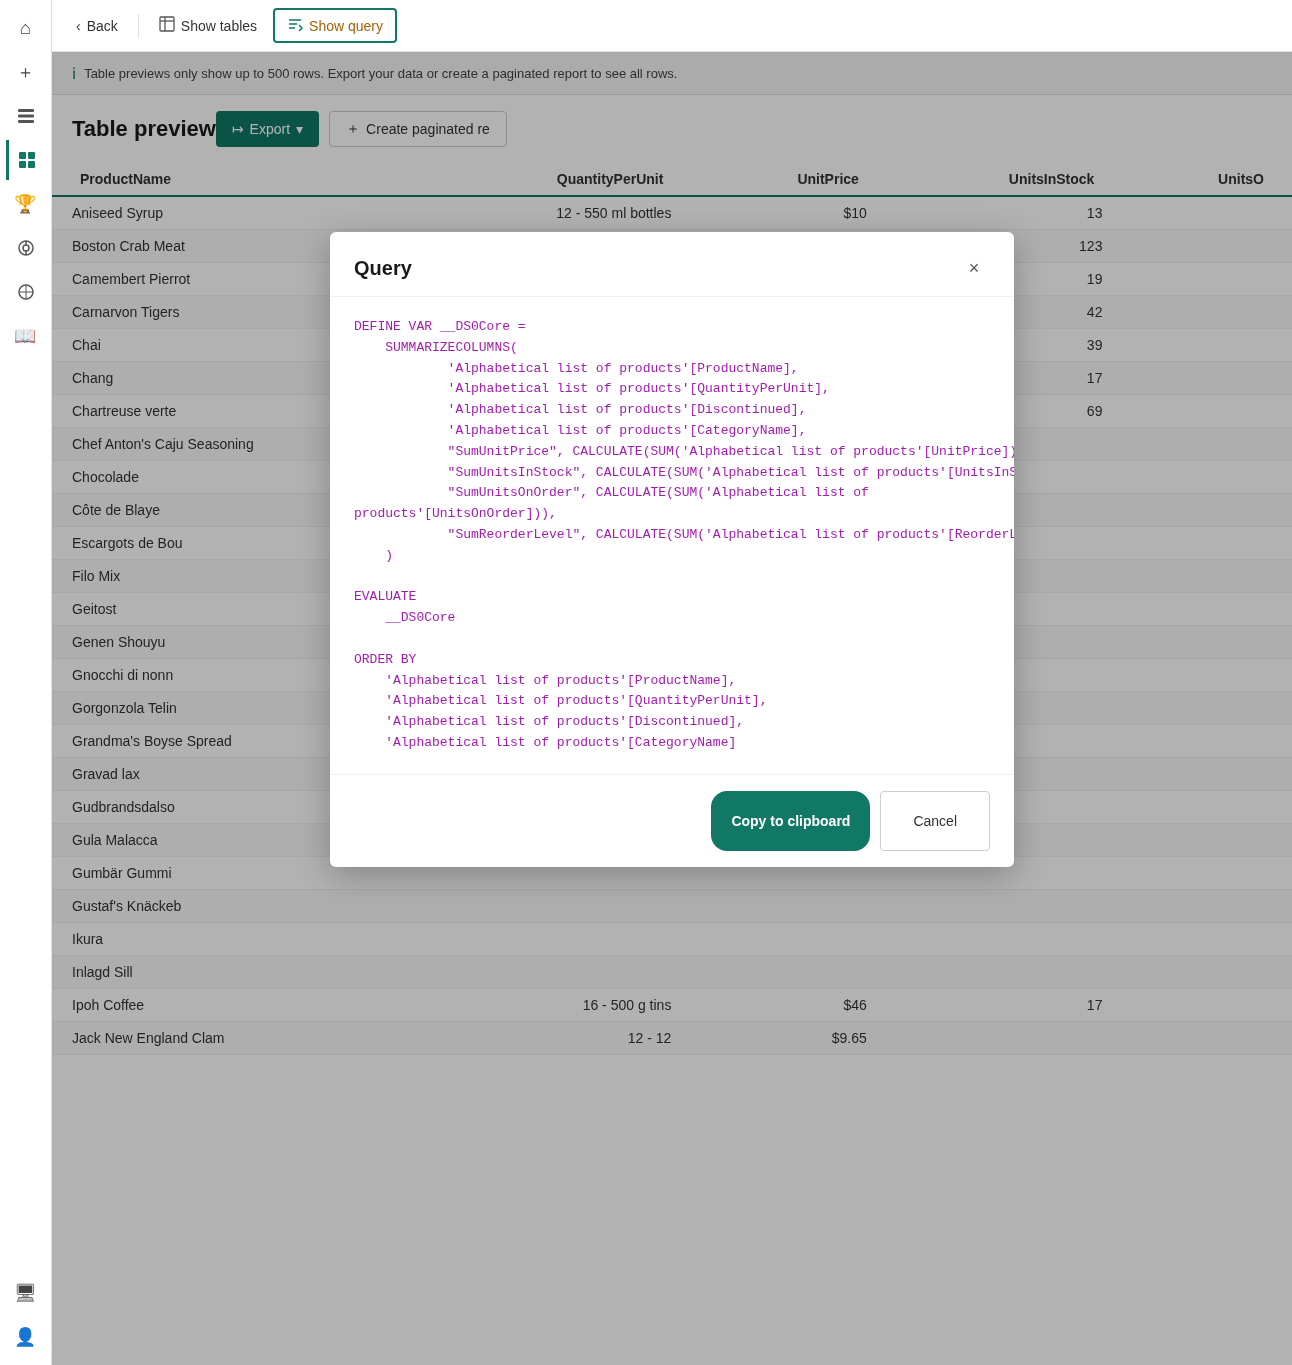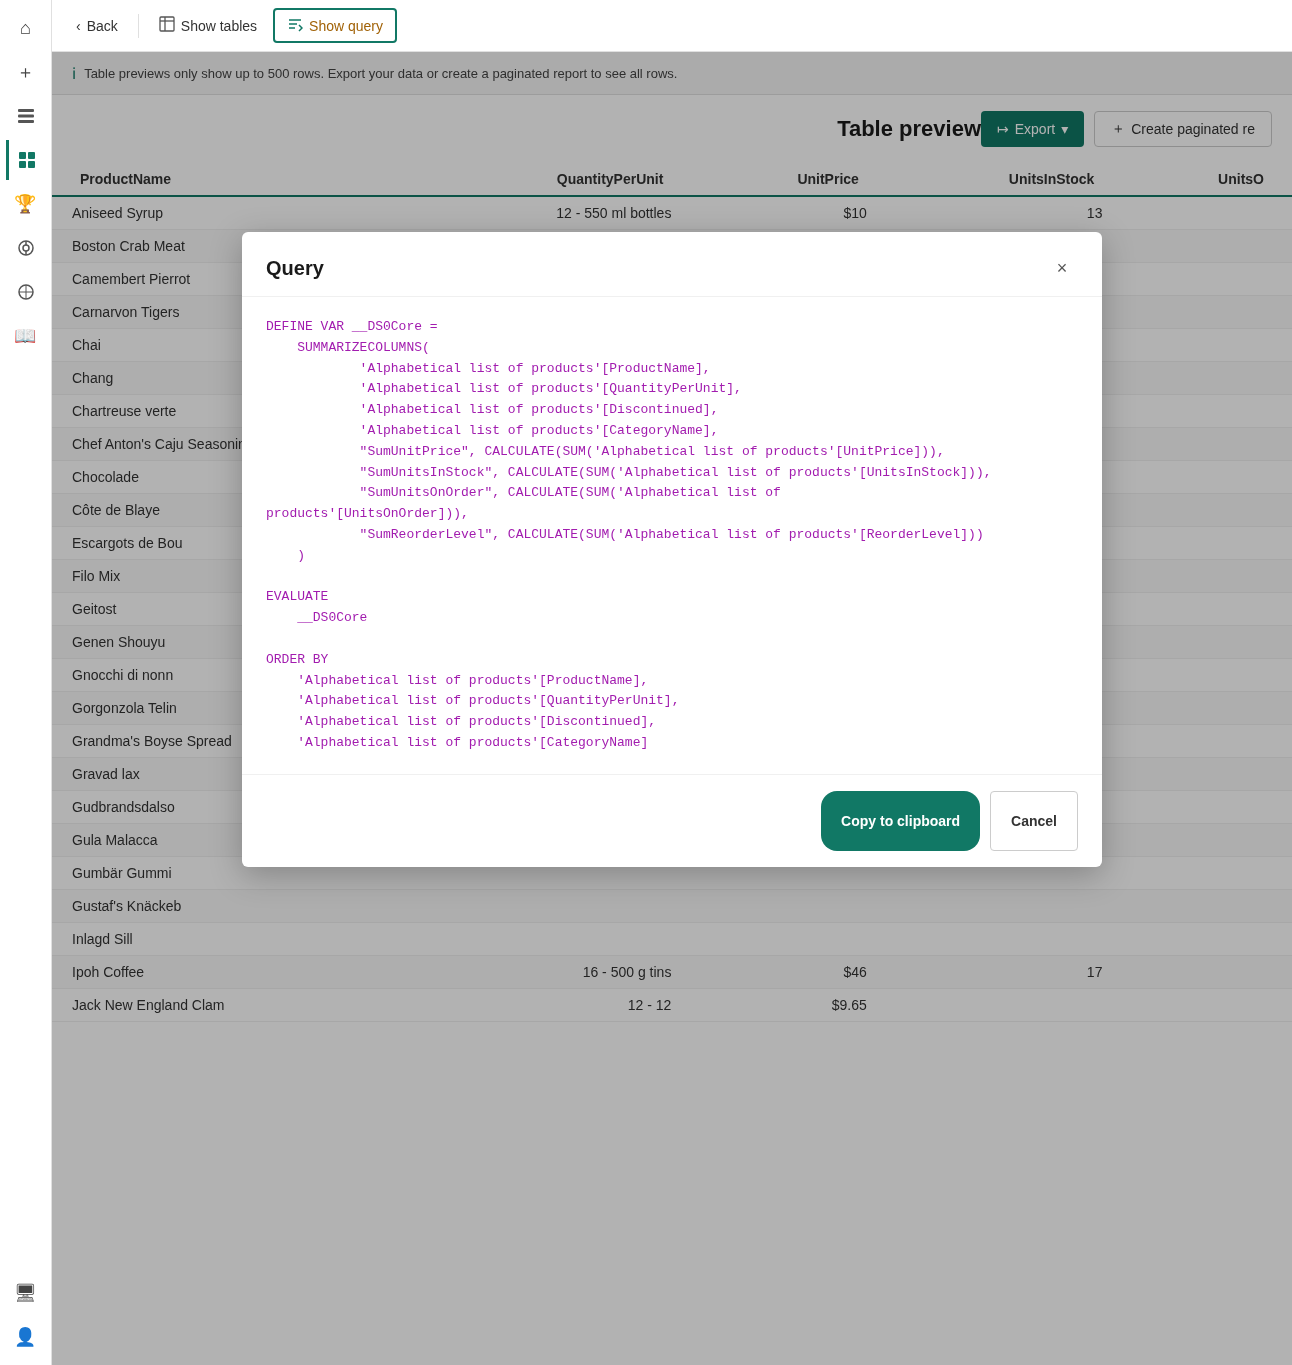--- a/index.html
+++ b/index.html
@@ -101,21 +101,21 @@
     }
     .info-icon {
       color: #117865;
       font-size: 16px;
     }
 
     
     .table-preview-header {
       display: flex;
       align-items: center;
-      justify-content: flex-end;
+      justify-content: flex-start;
       padding: 16px 20px;
     }
     .table-preview-title {
       font-size: 22px;
       font-weight: 700;
       color: #1a1a1a;
     }
     .header-actions {
       display: flex;
       gap: 10px;
@@ -180,21 +180,21 @@
       align-items: flex-start;
       justify-content: center;
       padding-top: 180px;
     }
 
     
     .modal {
       background: #fff;
       border-radius: 6px;
       box-shadow: 0 8px 32px rgba(0,0,0,0.25);
-      width: 860px;
+      width: 684px;
       max-height: 680px;
       display: flex;
       flex-direction: column;
     }
     .modal-header {
       display: flex;
       align-items: center;
       justify-content: space-between;
       padding: 20px 24px 12px;
       border-bottom: 1px solid #f0f0f0;
@@ -244,23 +244,23 @@
       padding: 22px 20px;
       font-size: 14px;
       font-weight: 600;
       cursor: pointer;
     }
     .btn-cancel {
       background: #fff;
       color: #333;
       border: 1px solid #ccc;
       border-radius: 4px;
-      padding: 10px 20px;
+      padding: 10px 32px;
       font-size: 14px;
-      font-weight: 700;
+      font-weight: 400;
       cursor: pointer;
     }
   </style>
 </head>
 <body>
 
 <div class="left-nav">
   <div class="nav-icon">⌂</div>
   <div class="nav-icon">＋</div>
   <div class="nav-icon">
@@ -512,20 +512,27 @@
             <td></td>
           </tr>
           <tr>
             <td>Gustaf's Knäckeb</td>
             <td></td>
             <td></td>
             <td></td>
             <td></td>
           </tr>
           <tr>
+            <td>Ikura</td>
+            <td></td>
+            <td></td>
+            <td></td>
+            <td></td>
+          </tr>
+          <tr>
             <td>Inlagd Sill</td>
             <td></td>
             <td></td>
             <td></td>
             <td></td>
           </tr>
           <tr>
             <td>Ipoh Coffee</td>
             <td>16 - 500 g tins</td>
             <td>$46</td>

